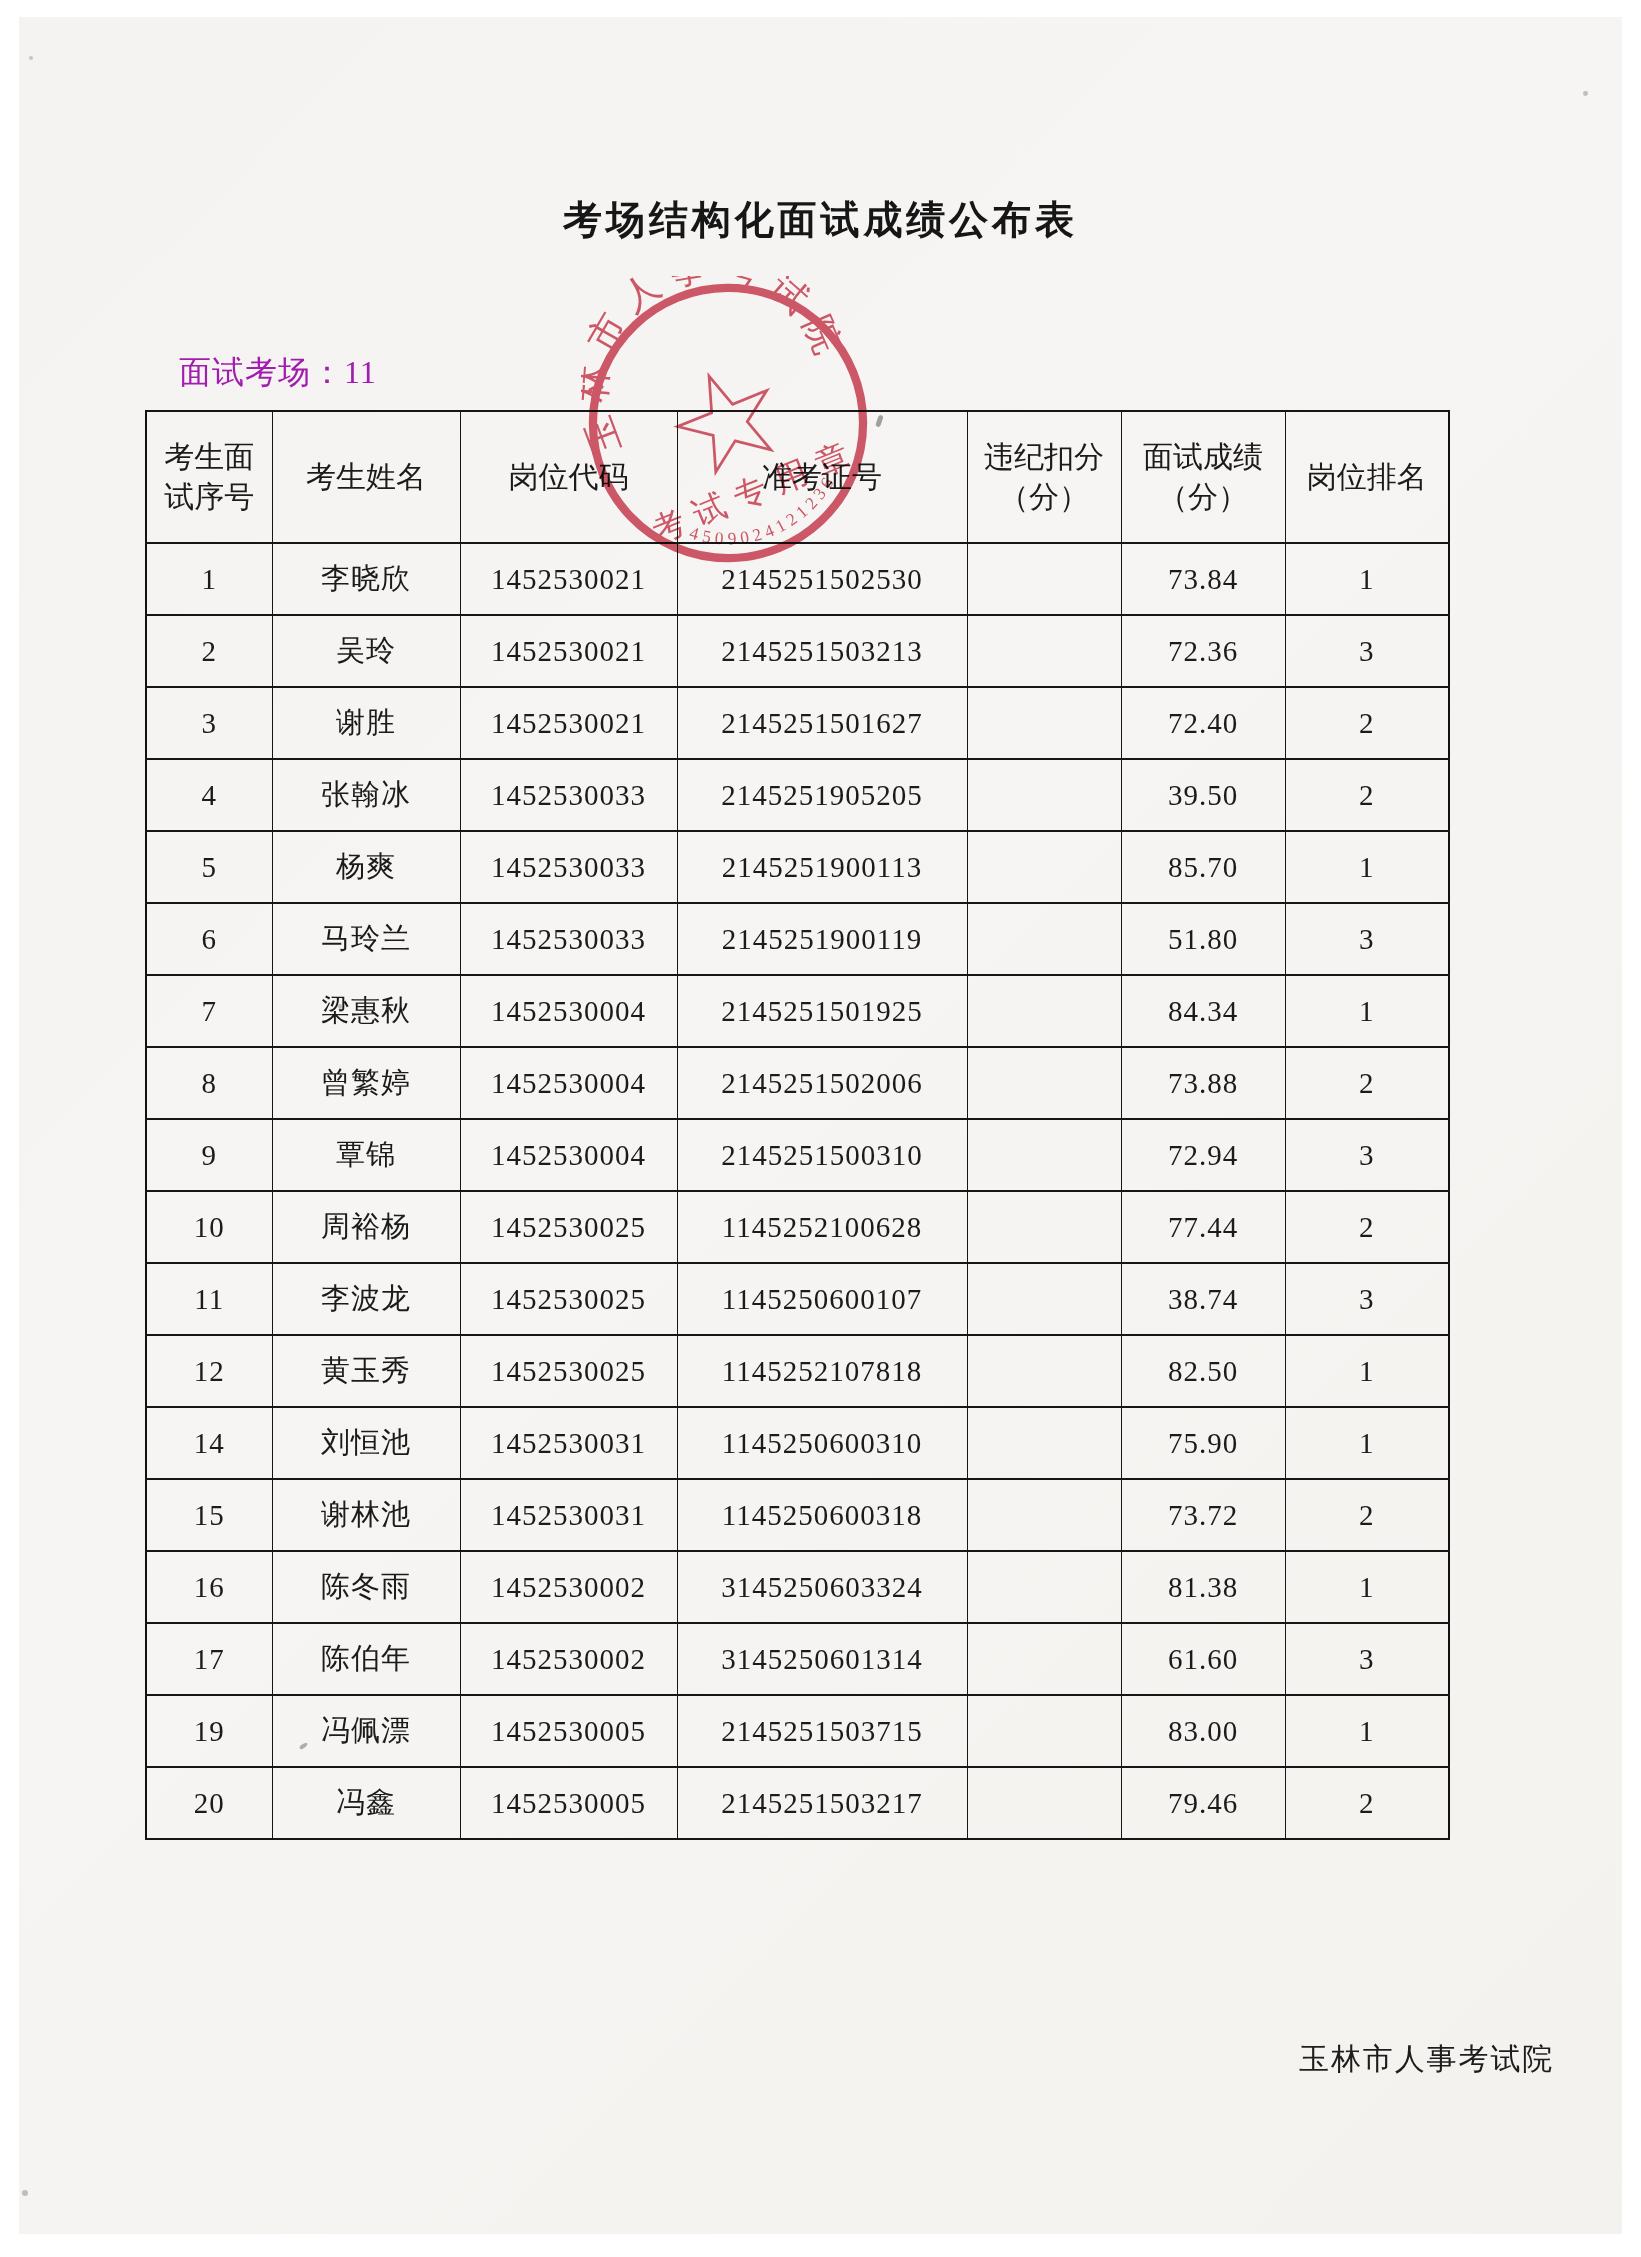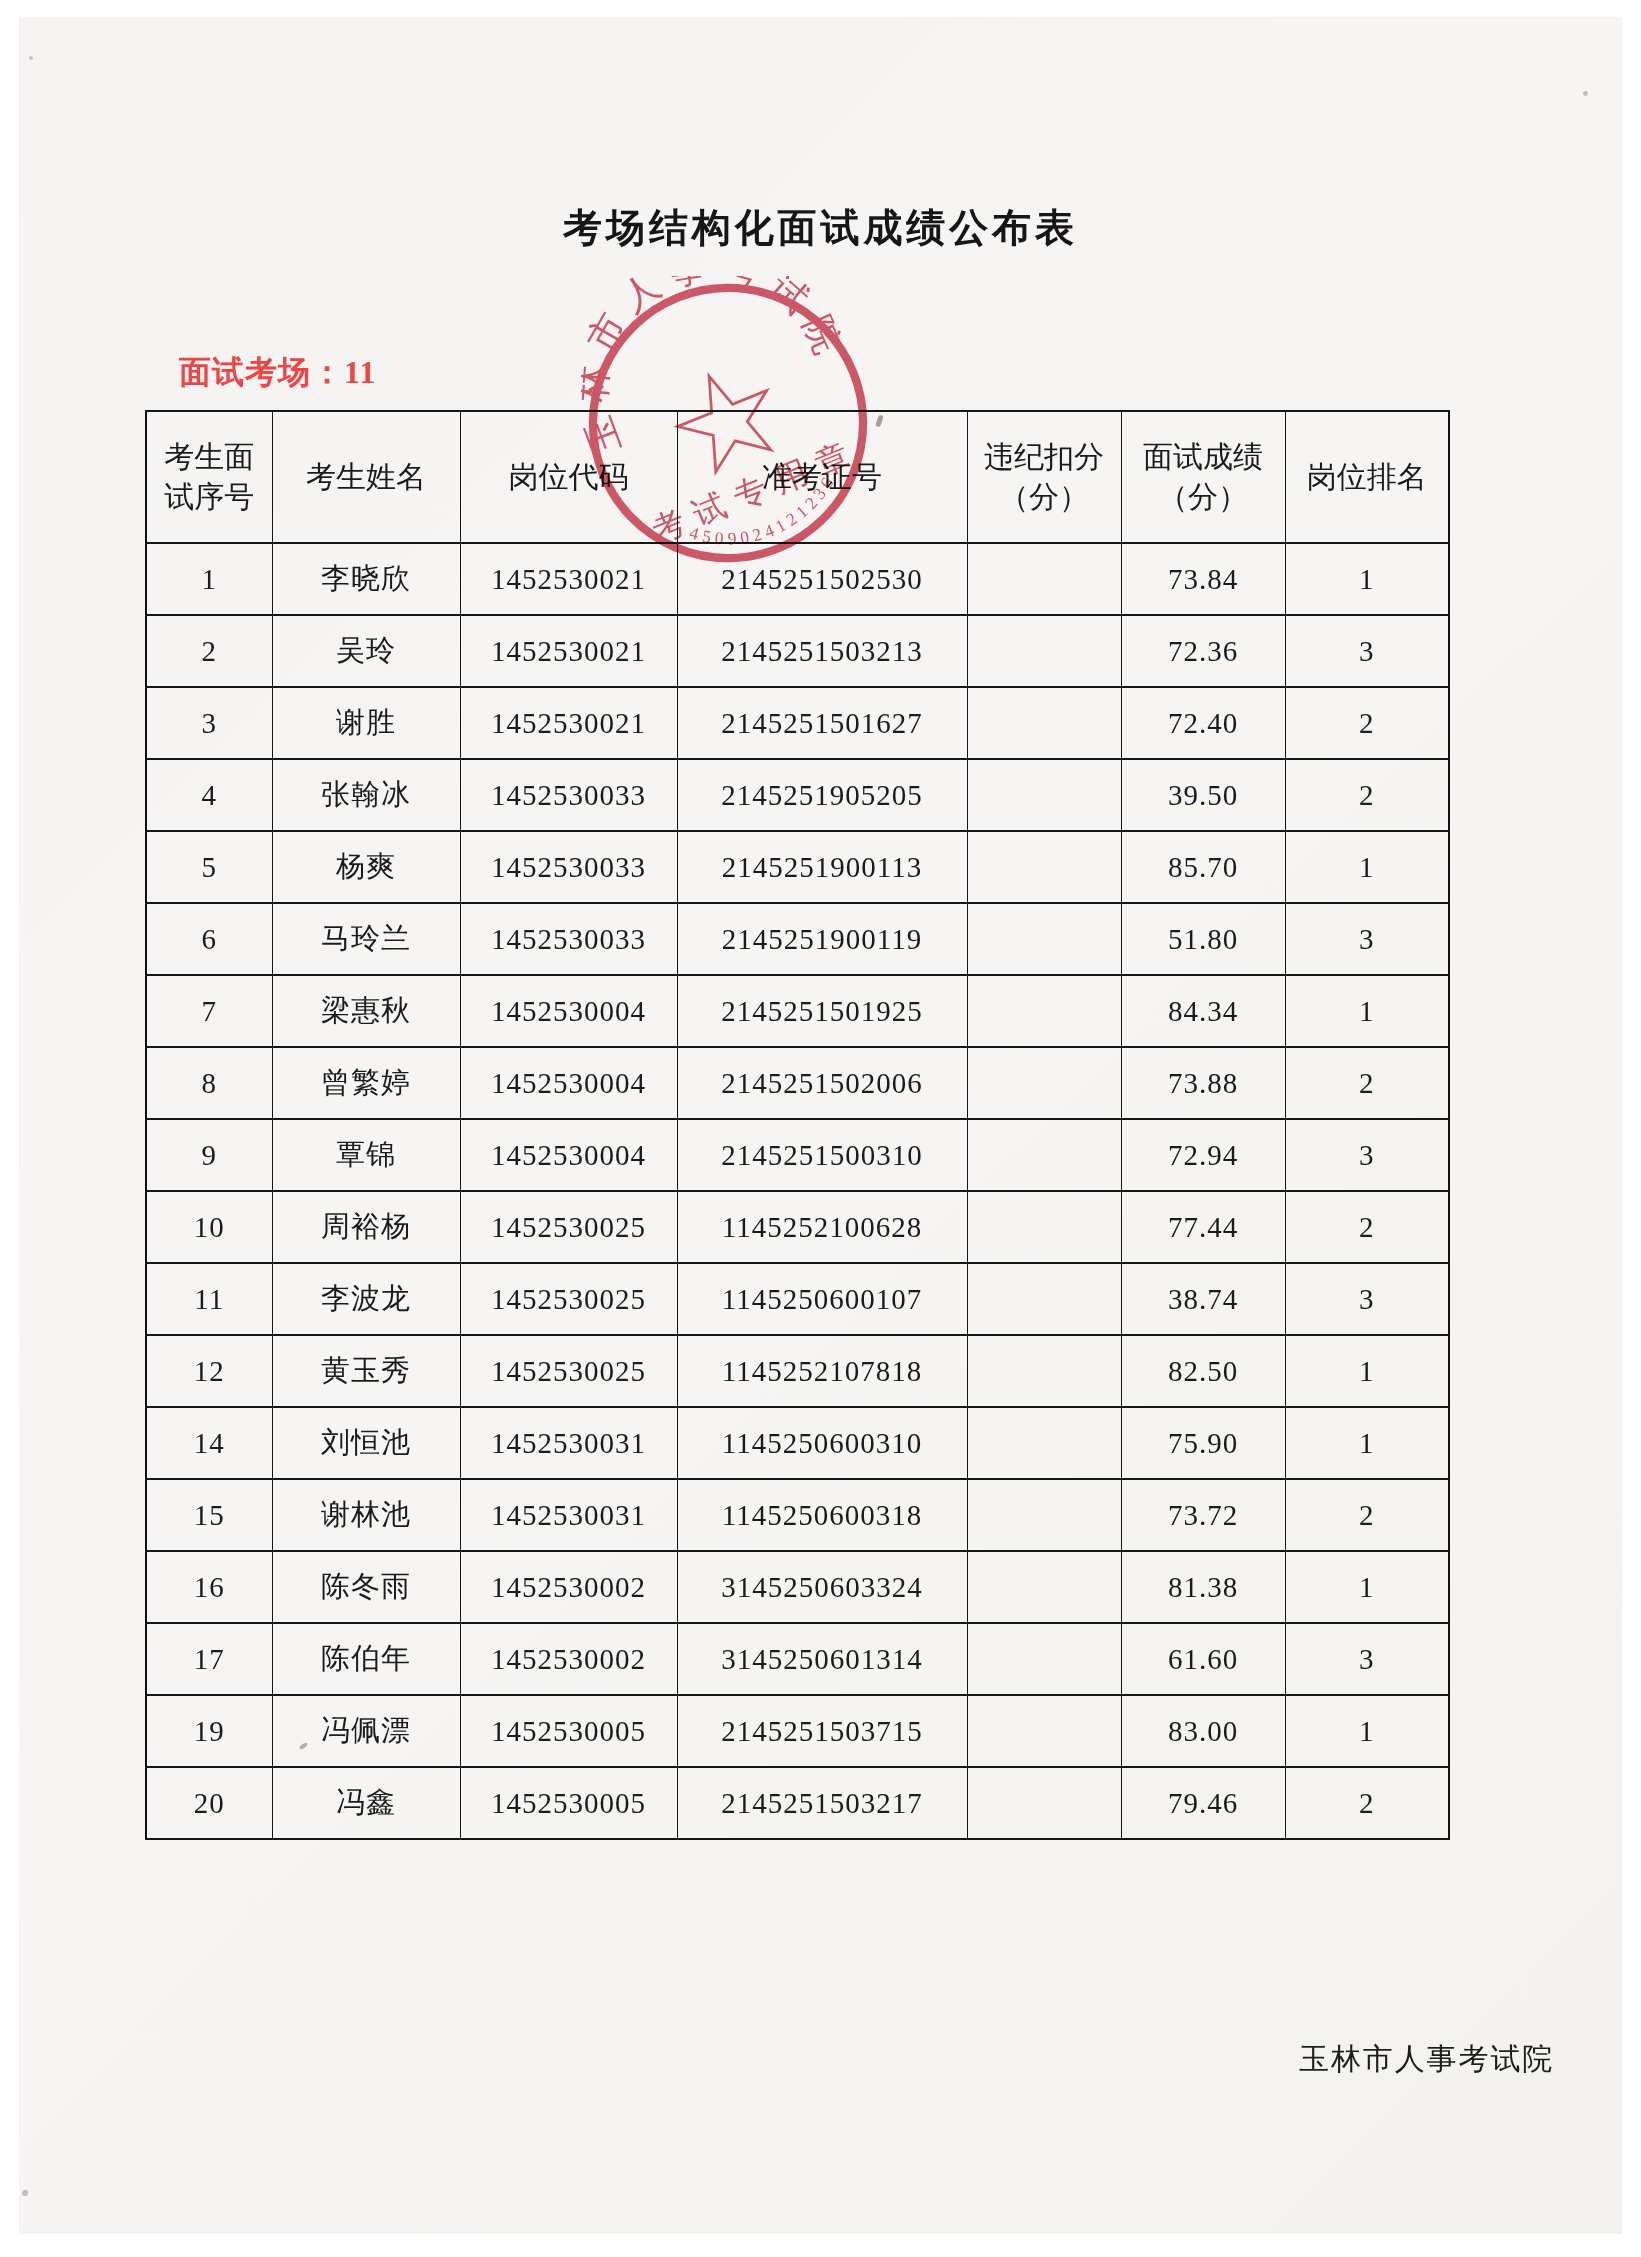--- a/index.html
+++ b/index.html
@@ -7,25 +7,25 @@
     width:1641px;height:2257px;position:relative;overflow:hidden;
     background:#ffffff;
     font-family:"Liberation Serif","DejaVu Serif",serif;
     color:#1b1b1b;
   }
   .paper{
     position:absolute;left:19.3px;top:17.4px;width:1603px;height:2217px;
     background:linear-gradient(135deg,#f4f3f1 0%,#f6f5f3 40%,#f3f2ef 100%);
   }
   .doc-title{
-    position:absolute;left:0;top:201px;width:1641px;text-align:center;
+    position:absolute;left:0;top:193px;width:1641px;text-align:center;
     font-family:"Liberation Sans","DejaVu Sans",sans-serif;
     font-weight:700;font-size:39px;letter-spacing:3.9px;color:#161616;
   }
-  .info-row{position:absolute;top:351px;left:0;width:1641px;height:42px;font-size:32px;font-weight:700;color:#ef4444;}
+  .info-row{position:absolute;top:351px;left:0;width:1641px;height:42px;font-size:32px;font-weight:400;color:#a21caf;}
   .exam-room{position:absolute;left:179px;top:0;letter-spacing:1px;}
   .exam-date{position:absolute;left:1026px;top:0;letter-spacing:1px;}
   .score-table{
     position:absolute;left:145px;top:410px;width:1303px;
     border-collapse:collapse;table-layout:fixed;
     background:transparent;
   }
   .score-table th,.score-table td{
     border:1.9px solid #161616;
     border-top-width:2.9px;border-bottom-width:2.9px;

